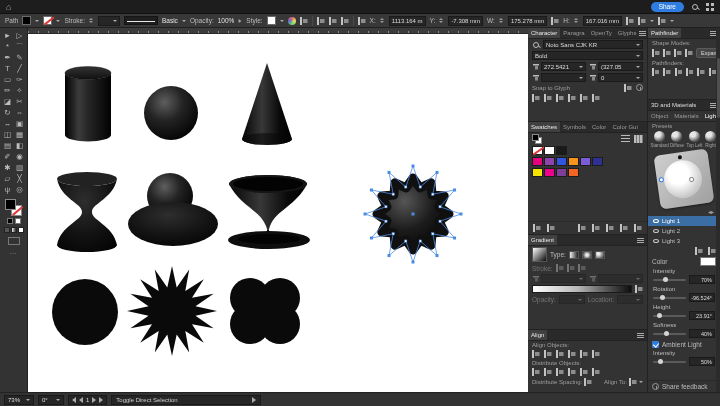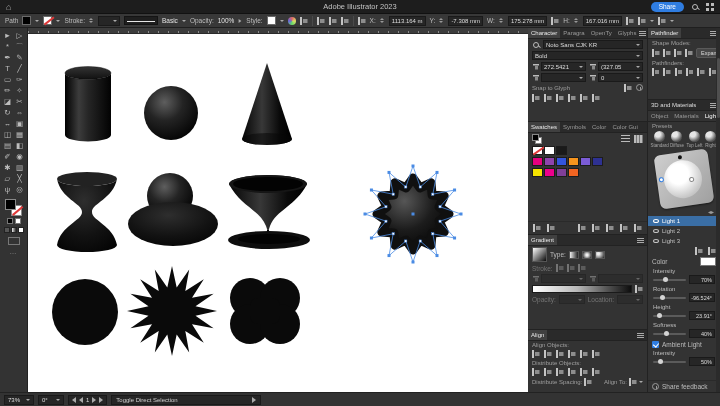--- a/index.html
+++ b/index.html
@@ -142,21 +142,20 @@
   .sb-hint{background:#262626;border:1px solid #1a1a1a;height:10px;display:flex;align-items:center;gap:4px;padding:0 4px;font-size:6px;color:#cfcfcf;width:150px}
   .sb-hint .tri.r{margin-left:auto}
 </style>
 </head>
 <body>
 
 <div id="app">
 
   <div id="titlebar">
     <span class="home">⌂</span>
-    <span class="title">Adobe Illustrator 2023</span>
     <span class="right">
       <span class="share-btn" title="Share">Share</span>
       <span class="search-ico"></span>
       <span class="grid-ico"></span>
     </span>
   </div>
 
   <div id="ctrlbar">
     <span class="lbl">Path</span>
     <span class="chip"></span>

